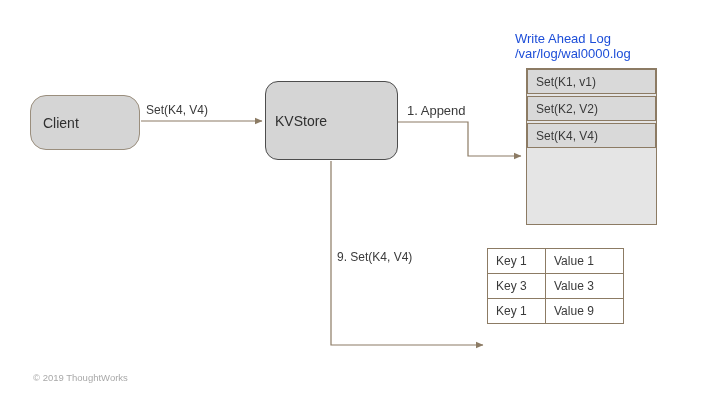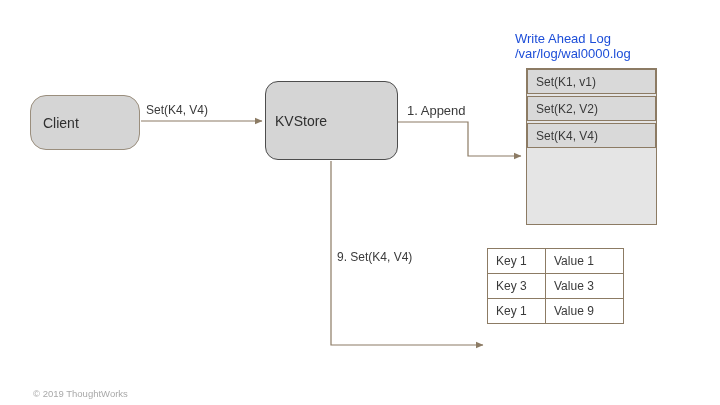--- a/index.html
+++ b/index.html
@@ -101,21 +101,21 @@
     padding: 0 0 0 8px;
     font-size: 12px;
     color: #3a3a3a;
     white-space: nowrap;
   }
   table.kv-table td.key-col   { width: 49px; }
   table.kv-table td.value-col { width: 69px; }
 
   .footer {
     position: absolute;
-    left: 33px; top: 388px;
+    left: 33px; top: 372px;
     font-size: 9.5px;
     color: #a9a9a9;
     white-space: nowrap;
     text-align: right;
   }
 </style>
 </head>
 <body>
 
 <div class="canvas">

